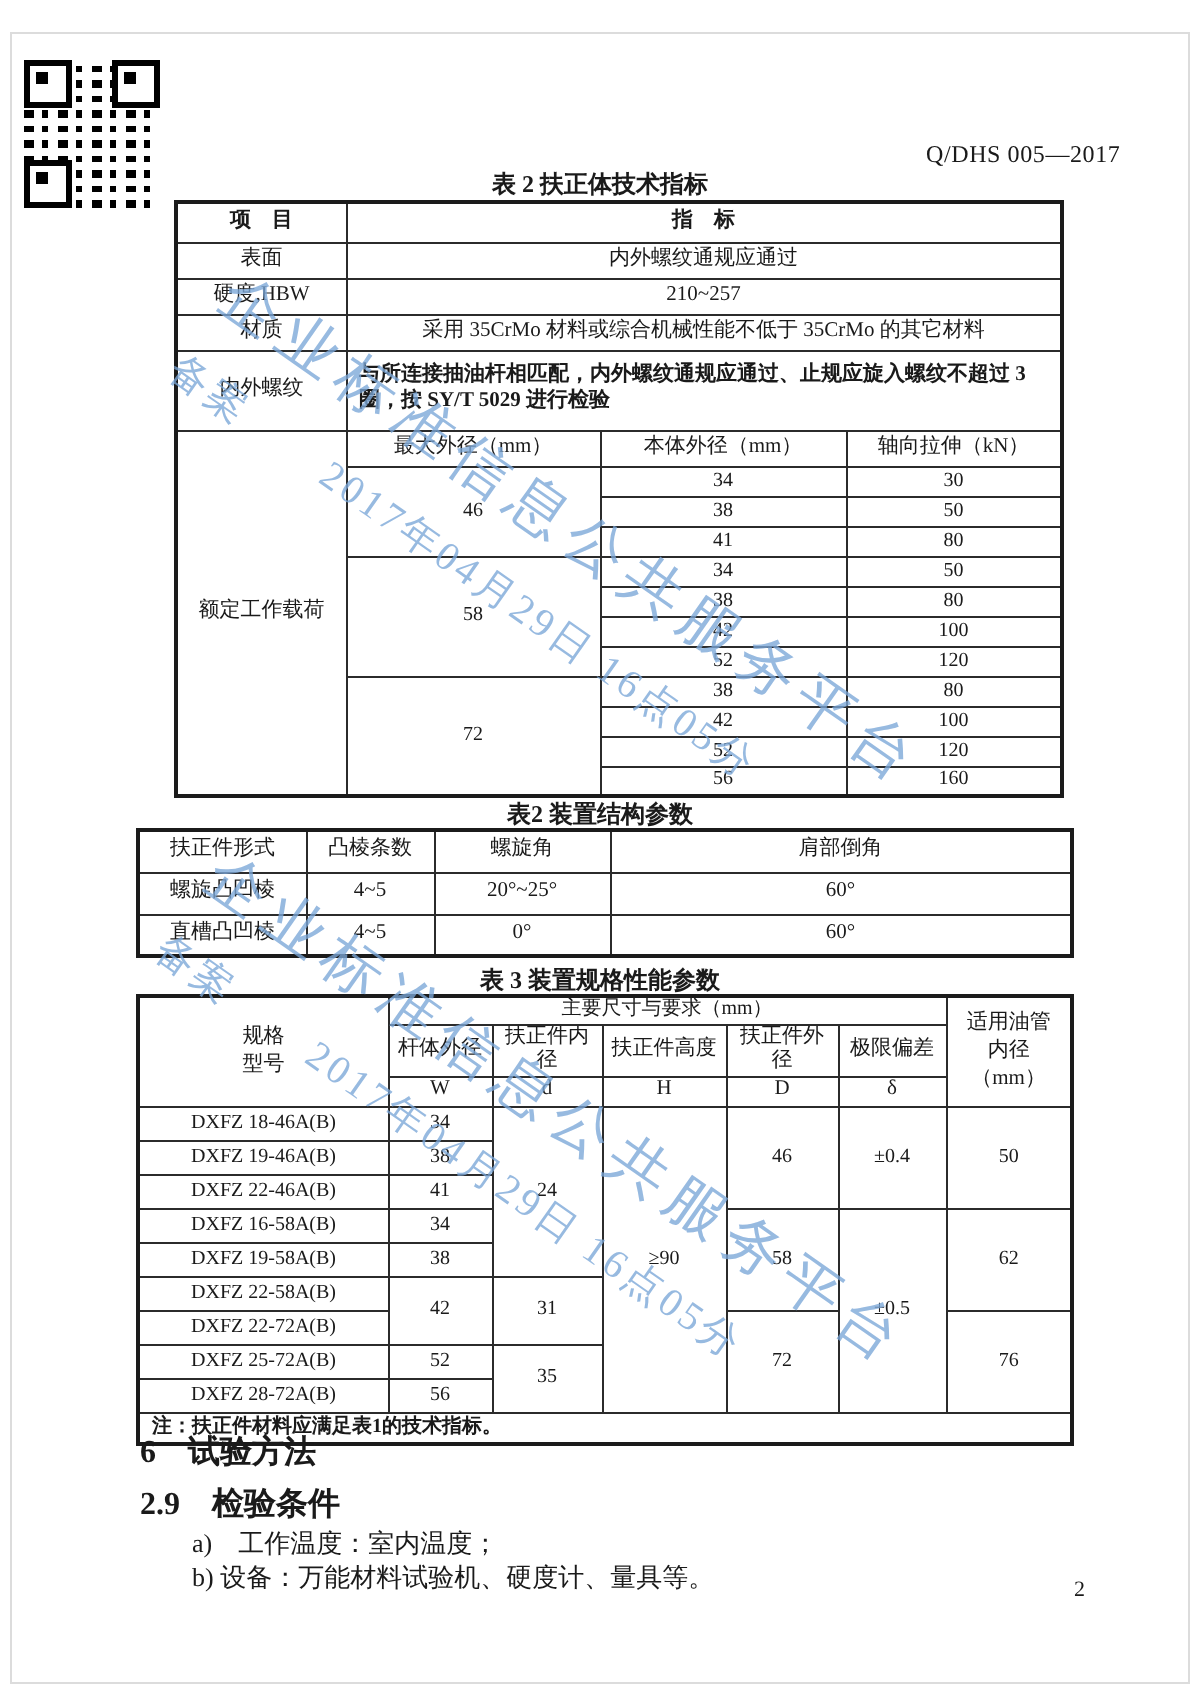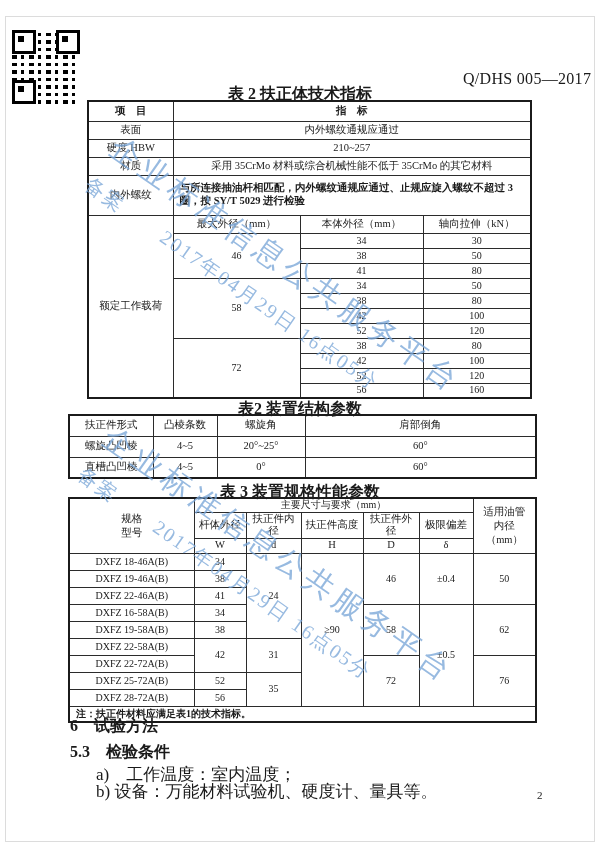--- a/index.html
+++ b/index.html
@@ -10,23 +10,23 @@
   
   .qr{position:absolute;left:10px;top:28px;width:72px;height:78px;background:#fff;}
   .qr .noise{position:absolute;inset:2px;
       background-image:
         repeating-linear-gradient(0deg,#000 0 4px,#fff 4px 8px,#000 8px 11px,#fff 11px 15px),
         repeating-linear-gradient(90deg,#000 0 5px,#fff 5px 9px,#000 9px 12px,#fff 12px 17px);
       background-blend-mode:screen;filter:contrast(1.2);}
   .finder{position:absolute;width:18px;height:18px;border:3px solid #000;background:#fff;}
   .finder::after{content:"";position:absolute;left:3px;top:3px;width:6px;height:6px;background:#000;}
   .f-tl{left:2px;top:2px}.f-tr{right:2px;top:2px}.f-bl{left:2px;bottom:2px}
-  .doc-number{position:absolute;top:70px;left:463px;font-size:16px;letter-spacing:.3px;}
-  
-  .tbl-title{position:absolute;left:0;right:0;text-align:center;font-weight:bold;font-size:16px;}
+  .doc-number{position:absolute;top:70px;left:463px;font-size:12px;letter-spacing:.3px;}
+  
+  .tbl-title{position:absolute;left:0;right:0;text-align:center;font-weight:bold;font-size:12px;}
   #titleA{top:84px}#titleB{top:399px}#titleC{top:482px}
   
   table{border-collapse:collapse;table-layout:fixed;position:absolute;background:transparent;}
   td{border:1px solid #2b2b2b;text-align:center;vertical-align:middle;
      font-size:10.5px;line-height:1.2;padding:0 3px;overflow:hidden;}
   table{border:2px solid #1b1b1b;}
   #tableA{left:87px;top:100px;width:443px;padding-left:20px;}
   #tableB{left:68px;top:414px;width:467px;}
   #tableC{left:68px;top:497px;width:467px;}
   .h20{height:20px}.h18{height:18px}.h40{height:40px}.h21{height:21px}
@@ -42,21 +42,21 @@
   .wm{position:absolute;transform:rotate(35deg);transform-origin:0 0;
       color:#7ba7d8;opacity:.78;pointer-events:none;white-space:nowrap;z-index:6;
       font-family:"Liberation Serif","DejaVu Serif",serif;}
   .wm .l1{font-size:30px;letter-spacing:5px;}
   .wm .l2{font-size:20px;letter-spacing:2px;margin-top:12px;}
   .wm .gap{display:inline-block;width:48px;}
   #wm1{left:125px;top:128px;}
   #wm2{left:118px;top:418px;}
   
   .sec-h{position:absolute;font-weight:bold;font-size:16px;}
-  .sec-t{position:absolute;font-size:17px;}
+  .sec-t{position:absolute;font-size:13px;}
   #sec6{left:70px;top:716px}#sec61{left:70px;top:742px}
   #itemA{left:96px;top:763px}#itemB{left:96px;top:780px}
   .page-num{position:absolute;left:537px;top:789px;font-size:11px;}
 </style>
 </head>
 <body>
 
 <div class="page">
   <div class="scan-frame"></div>
 
@@ -277,18 +277,18 @@
   <div class="wm" id="wm1">
     <div class="l1">企业标准信息公共服务平台</div>
     <div class="l2"><span>备案</span><span class="gap"></span><span>2017年04月29日 16点05分</span></div>
   </div>
   <div class="wm" id="wm2">
     <div class="l1">企业标准信息公共服务平台</div>
     <div class="l2"><span>备案</span><span class="gap"></span><span>2017年04月29日 16点05分</span></div>
   </div>
 
   <div class="sec-h" id="sec6">6　试验方法</div>
-  <div class="sec-h" id="sec61">5.3　检验条件</div>
+  <div class="sec-h" id="sec61">2.9　检验条件</div>
   <div class="sec-t" id="itemA">a)　工作温度：室内温度；</div>
   <div class="sec-t" id="itemB">b) 设备：万能材料试验机、硬度计、量具等。</div>
 
   <div class="page-num">2</div>
 </div>
 
 </body></html>

